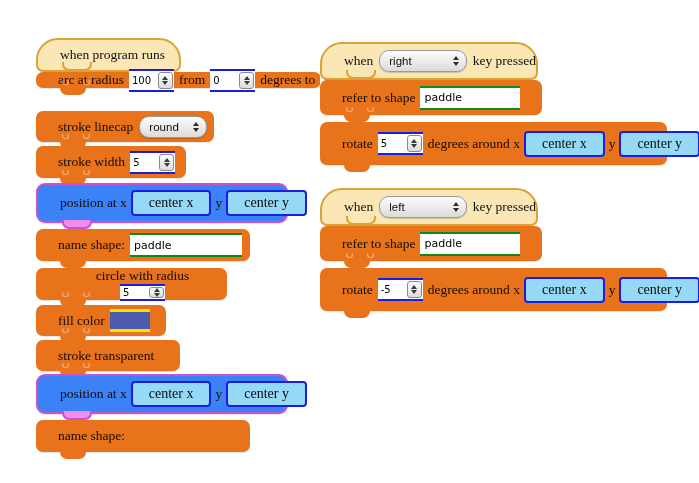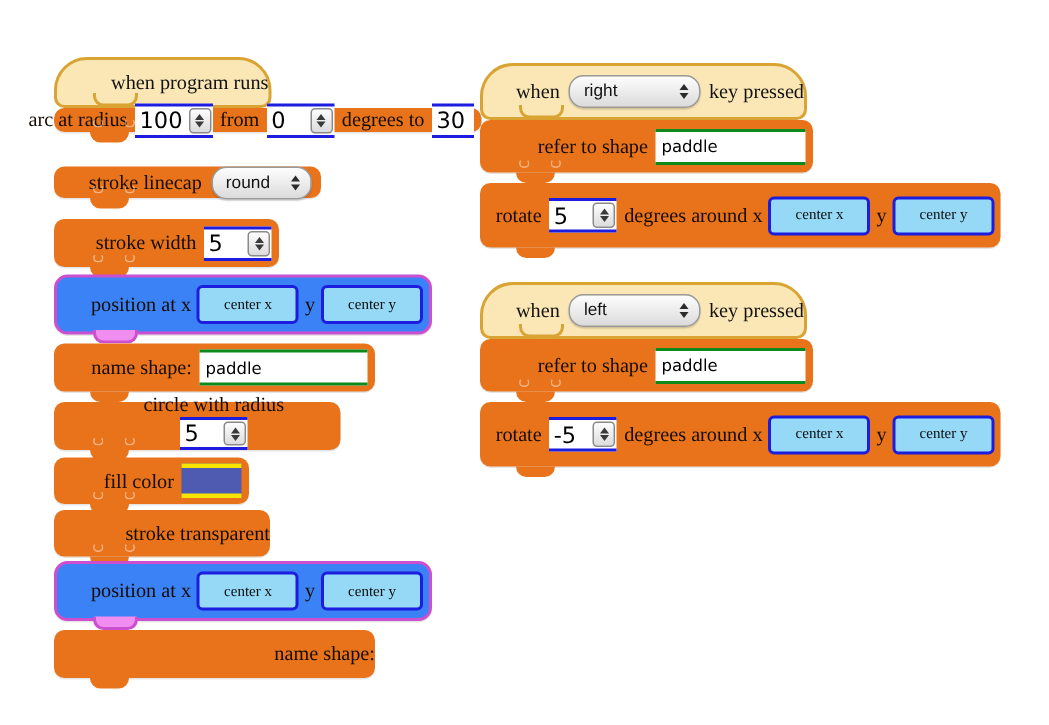--- a/index.html
+++ b/index.html
@@ -5,21 +5,21 @@
   html,body{margin:0;padding:0;}
   body{
     width:699px;height:483px;background:#ffffff;
     font-family:"Liberation Serif", serif;
     -webkit-font-smoothing:antialiased;
     overflow:hidden;position:relative;
   }
   .canvas{position:absolute;inset:0;}
 
   
-  .blk{position:absolute;box-sizing:border-box;justify-content:flex-end;}
+  .blk{position:absolute;box-sizing:border-box;}
 
   .hat{
     background:#fae7b5;border:2px solid #d9a434;
     border-radius:22px 22px 7px 7px;
     display:flex;align-items:center;
     padding-left:22px;
     font-size:13.5px;color:#111;
   }
   .hat .notch{
     position:absolute;left:24px;bottom:-1px;width:26px;height:7px;
@@ -49,21 +49,21 @@
 
   
   .numfield{
     display:inline-flex;align-items:stretch;
     background:#ffffff;
     border-top:2.5px solid #1d1de0;border-bottom:2.5px solid #1d1de0;
     height:19px;margin:0 5px;vertical-align:middle;
   }
   .numfield .nv{
     min-width:22px;padding:0 3px;display:flex;align-items:center;
-    font-family:"DejaVu Sans", sans-serif;font-size:15px;color:#000;
+    font-family:"DejaVu Sans", sans-serif;font-size:10px;color:#000;
     overflow:hidden;
   }
   .stepper{
     width:13px;background:linear-gradient(#fdfdfd,#dcdcdc);
     border:1px solid #8a8a8a;border-radius:3px;
     display:flex;flex-direction:column;align-items:center;justify-content:center;
     margin:1px 1px;
   }
   .stepper b{display:block;width:0;height:0;border-left:3px solid transparent;
     border-right:3px solid transparent;}
@@ -96,21 +96,21 @@
   .popup .parrows b{display:block;width:0;height:0;border-left:3.5px solid transparent;
     border-right:3.5px solid transparent;}
   .popup .parrows b.up{border-bottom:4px solid #2b2b2b;margin-bottom:2px;}
   .popup .parrows b.dn{border-top:4px solid #2b2b2b;}
 
   
   .rep{
     display:inline-flex;align-items:center;justify-content:center;
     background:#95d9f7;border:2.5px solid #1d1de0;border-radius:4px;
     height:22px;padding:0 16px;margin:0 4px;vertical-align:middle;
-    font-size:10px;color:#0b0b0b;white-space:nowrap;
+    font-size:14px;color:#0b0b0b;white-space:nowrap;
   }
 
   
   .swatch{
     display:inline-block;width:40px;height:17px;margin:0 5px;
     background:#4f5bb0;border-top:3px solid #f7e500;border-bottom:3px solid #f7e500;
     vertical-align:middle;
   }
 </style>
 </head>
@@ -144,21 +144,21 @@
     <span class="numfield" style="border-right:0;">
       <span class="nv">30</span>
     </span>
     <span class="dimples">
         <i></i>
         <i></i>
       </span>
     <span class="bnotch"></span>
   </div>
 
-  <div class="blk cmd" style="left:36px;top:111px;width:178px;height:21px;">
+  <div class="blk cmd" style="left:36px;top:111px;width:178px;height:31px;">
     <span class="lbl">stroke linecap</span>
     <span class="popup">
       <span class="pv">round</span>
       <span class="parrows">
           <b class="up"></b>
           <b class="dn"></b>
         </span>
     </span>
     <span class="dimples">
         <i></i>

